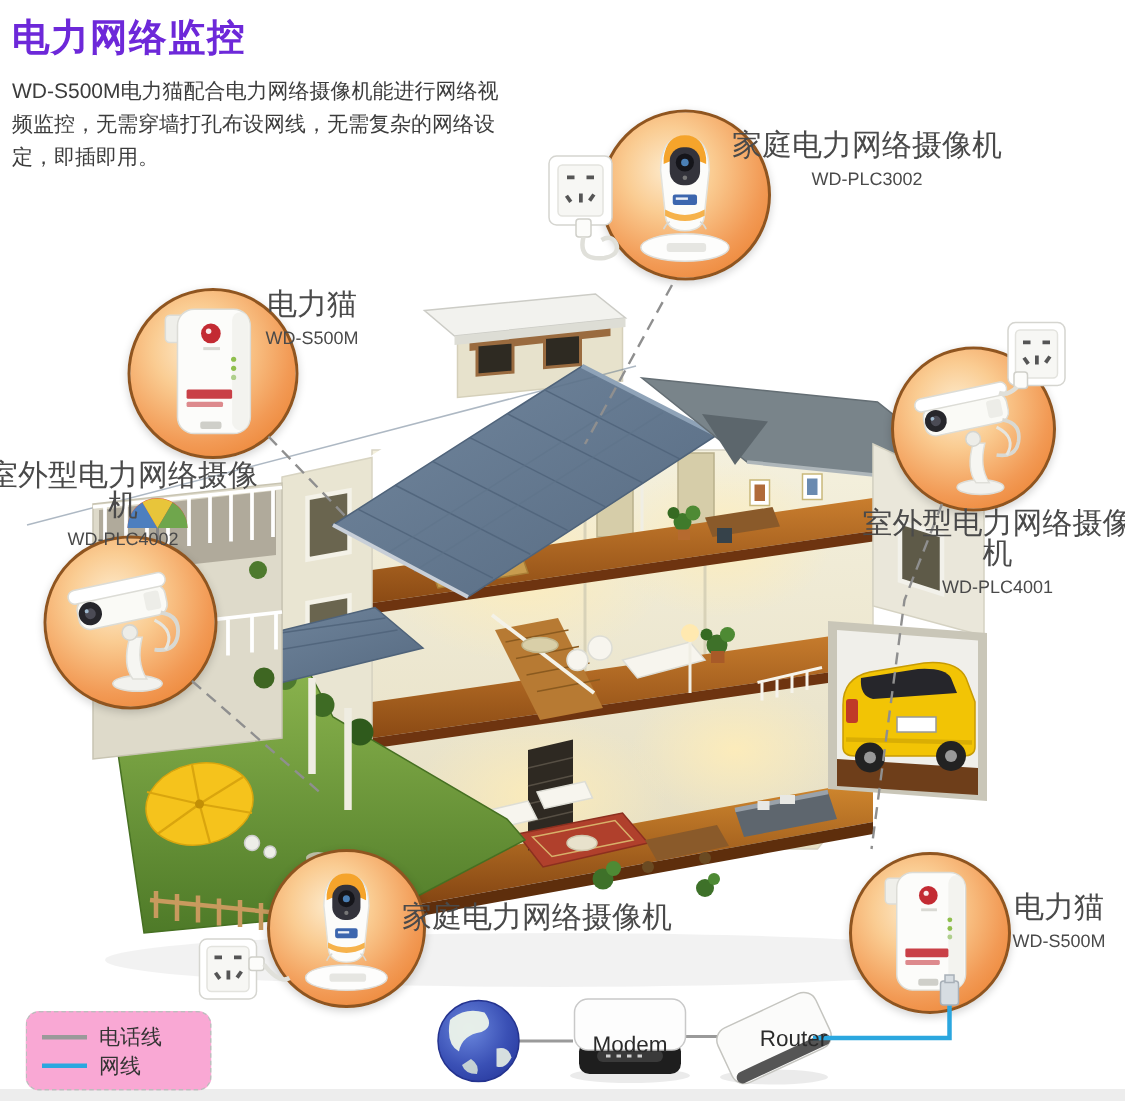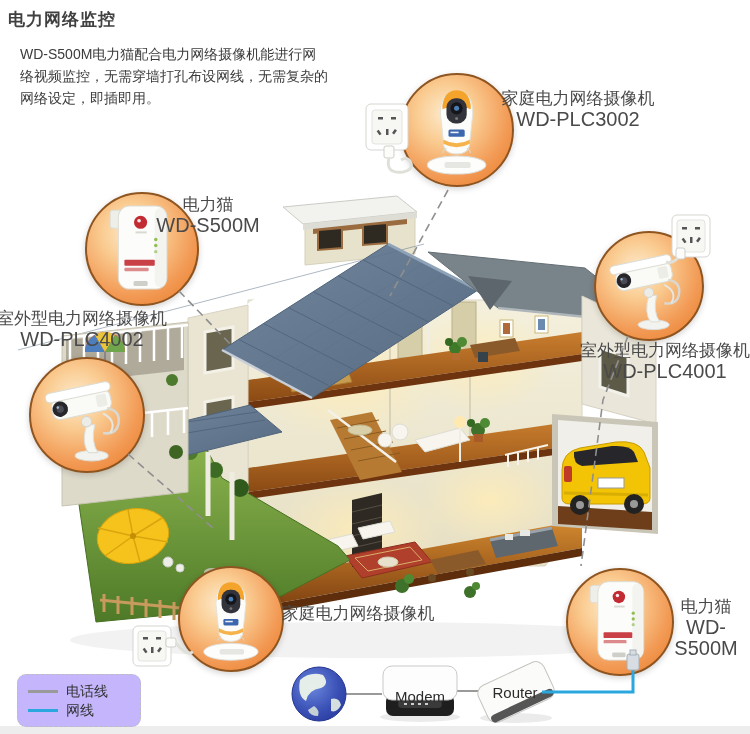--- a/index.html
+++ b/index.html
@@ -2,31 +2,31 @@
 <html><head>
 <meta charset="utf-8">
 <style>
   html,body{margin:0;padding:0;background:#fff;}
   .canvas{position:relative;width:750px;height:734px;background:#ffffff;overflow:hidden;
           font-family:"Liberation Sans","DejaVu Sans",sans-serif;}
   .scene,.overlay{position:absolute;left:0;top:0;}
   .scene{z-index:1;}
   .overlay{z-index:5;pointer-events:none;}
   .hdr{position:absolute;left:8px;top:8px;width:334px;z-index:6;}
-  .hdr h1{margin:0 0 8px 0;font-size:17px;font-weight:700;color:#404040;letter-spacing:1px;}
-  .hdr p{margin:12px;font-size:14px;line-height:22px;color:#3c3c3c;}
+  .hdr h1{margin:0 0 8px 0;font-size:25px;font-weight:700;color:#6d28d9;letter-spacing:1px;}
+  .hdr p{margin:0;font-size:14px;line-height:22px;color:#3c3c3c;}
   .dev-circle{position:absolute;z-index:3;border-radius:50%;
       background:radial-gradient(circle at 40% 35%, #FDEBCD 0%, #FACC92 30%, #F29A55 65%, #EC8333 88%, #E3762A 100%);
       border:2px solid #8F5520;box-shadow:0 2px 6px rgba(0,0,0,0.18);}
   .dev-circle svg{position:absolute;left:4%;top:4%;width:92%;height:92%;}
   .dev-label{position:absolute;z-index:6;text-align:center;color:#4a4a4a;}
-  .dev-label .dev-name{font-size:17px;line-height:20px;}
-  .dev-label .dev-model{font-size:20px;line-height:21px;}
+  .dev-label .dev-name{font-size:20px;line-height:20px;font-family:Liberation Mono, monospace;}
+  .dev-label .dev-model{font-size:12px;line-height:21px;}
   .legend{position:absolute;left:17px;top:674px;width:104px;z-index:6;
-      border:1px dashed #BDBDBD;border-radius:9px;padding:7px 8px 6px 10px;background:#c4b5fd;}
+      border:1px dashed #BDBDBD;border-radius:9px;padding:7px 8px 6px 10px;background:#f9a8d4;}
   .legend-row{display:flex;align-items:center;gap:8px;height:19px;}
   .legend-line{display:inline-block;width:30px;height:3px;}
   .legend-line.phone{background:#9A9A9A;}
   .legend-line.net{background:#2BA7DF;}
   .legend-label{font-size:14px;color:#333;}
   .net-label{position:absolute;z-index:6;text-align:center;font-size:15px;color:#2b2b2b;}
 </style>
 </head>
 <body>
 
@@ -497,15 +497,15 @@
       <span class="legend-line phone"></span>
       <span class="legend-label">电话线</span>
     </div>
     <div class="legend-row">
       <span class="legend-line net"></span>
       <span class="legend-label">网线</span>
     </div>
   </div>
 
   <div class="net-label" style="left:388px;top:688px;width:64px">Modem</div>
-  <div class="net-label" style="left:482px;top:684px;width:66px">Router</div>
+  <div class="net-label" style="left:496px;top:684px;width:66px">Router</div>
 
 </div>
 
 </body></html>

